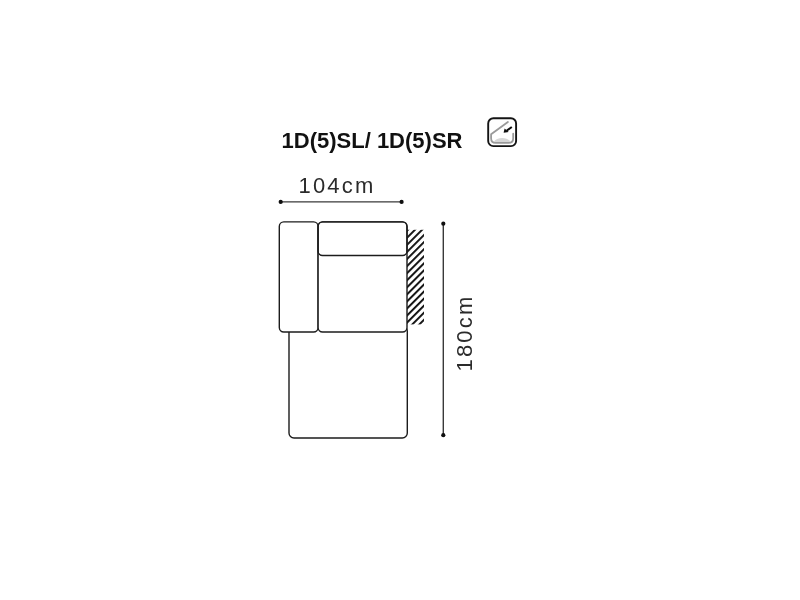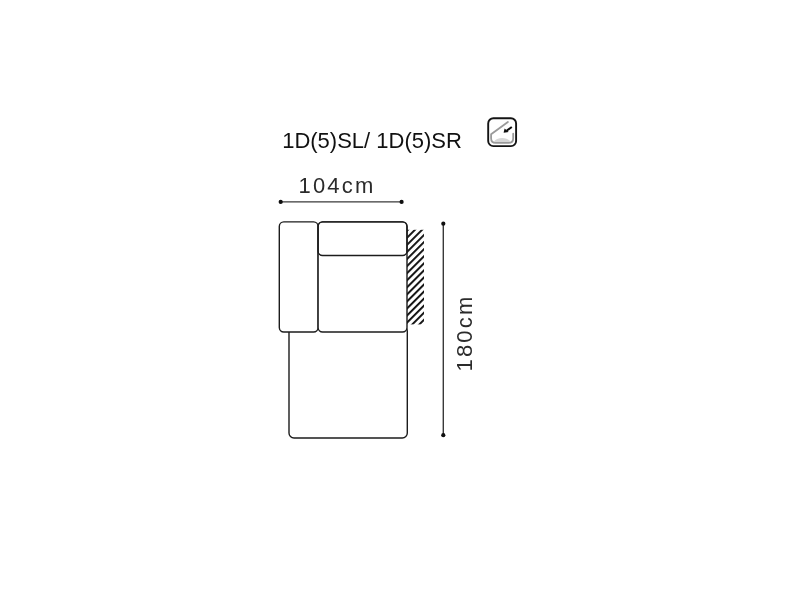--- a/index.html
+++ b/index.html
@@ -1,18 +1,18 @@
 <!DOCTYPE html>
 <html><head>
 <meta charset="utf-8">
 <style>
   html,body{margin:0;padding:0;background:#fff;width:800px;height:600px;overflow:hidden;}
   .title{
     position:absolute; left:0; top:128px; width:744px; text-align:center;
-    font-family:"Liberation Sans",sans-serif; font-weight:normal; font-size:22px;
+    font-family:"Liberation Sans",sans-serif; font-weight:bold; font-size:22px;
     color:#111; letter-spacing:0px; white-space:nowrap;
   }
 </style>
 </head>
 <body>
 <div class="title">1D(5)SL/ 1D(5)SR</div>
 <svg width="800" height="600" viewBox="0 0 800 600" style="position:absolute;left:0;top:0" xmlns="http://www.w3.org/2000/svg">
   <defs>
     <pattern id="hatch" patternUnits="userSpaceOnUse" width="5" height="5" patternTransform="rotate(-45 0 0)">
       <rect x="0" y="0" width="5" height="5" fill="#fff"></rect>

